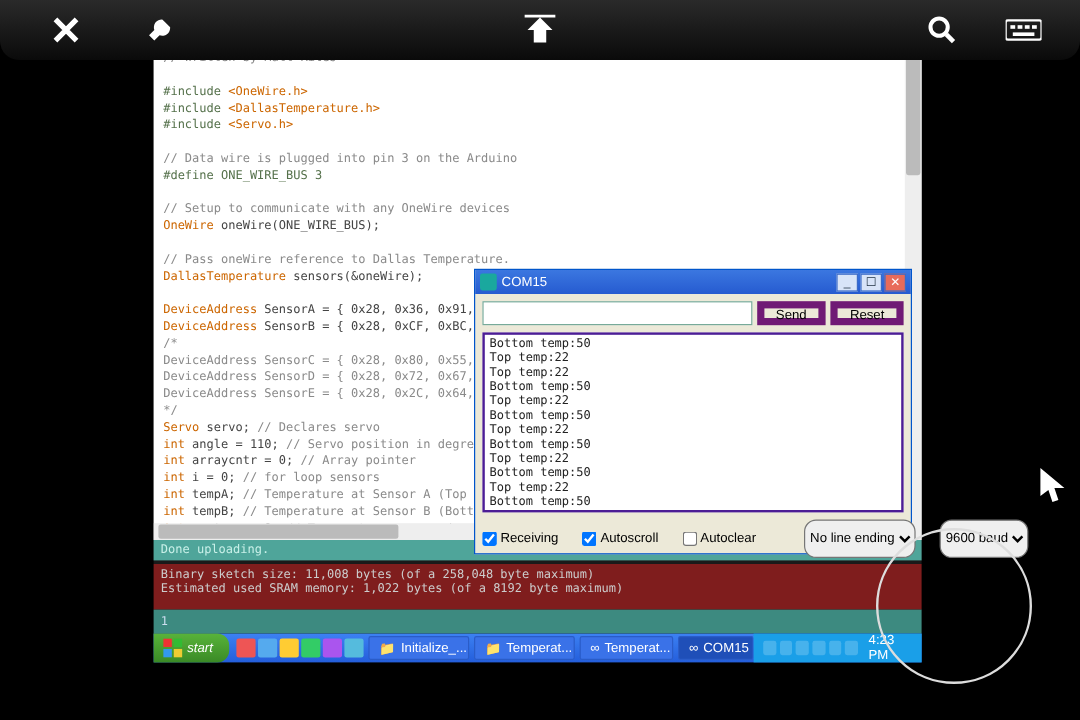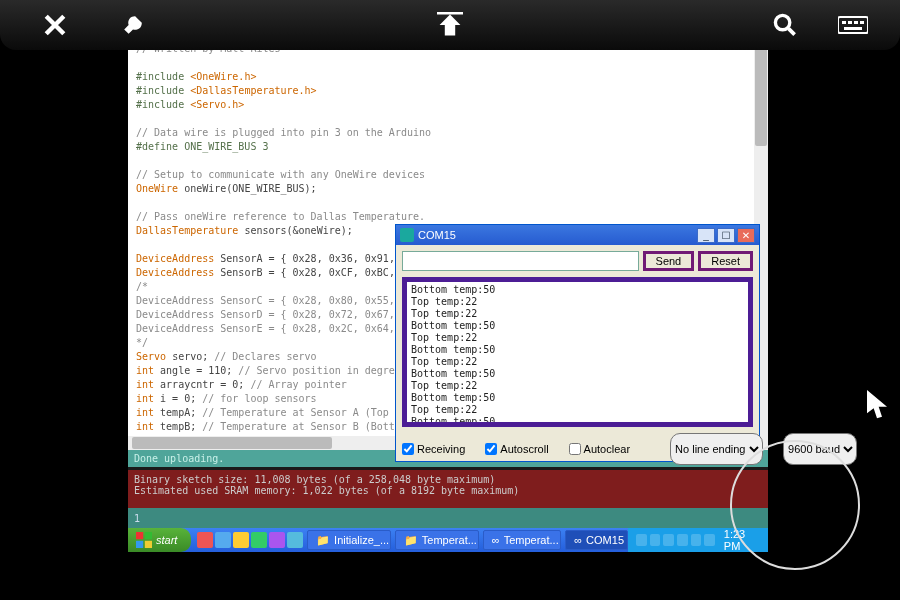--- a/index.html
+++ b/index.html
@@ -87,22 +87,22 @@
     background: linear-gradient(#3b77e0,#265bd0);
     color:#fff; height:20px; display:flex;align-items:center;
     padding:0 4px;
   }
   .serial-title .icon{width:14px;height:14px;background:#1aa89e;border-radius:2px;margin-right:4px;}
   .serial-title .btns{margin-left:auto;display:flex;gap:2px;}
   .winbtn{width:18px;height:15px;background:#d8e4f8;border:1px solid #3b6bc8;display:flex;align-items:center;justify-content:center;font-size:10px;color:#234;}
   .winbtn.close{background:#e86b5a;color:#fff;}
   .serial-input-row{display:flex;gap:4px;padding:6px;}
   .serial-input{flex:1;height:20px;border:1px solid #7a9;background:#fff;}
-  .serial-btn{height:20px;padding:0 10px;background:#ece9d8;border:3px solid #701a75;font-size:11px;}
-  .serial-body{background:#fff;margin:0 6px;height:150px;border:5px solid #4c1d95;padding:2px 4px;overflow:hidden;font-family:"Lucida Console",monospace;font-size:10px;line-height:12px;color:#222;}
+  .serial-btn{height:20px;padding:0 10px;background:#ece9d8;border:6px solid #701a75;font-size:11px;}
+  .serial-body{background:#fff;margin:0 6px;height:150px;border:2px solid #4c1d95;padding:2px 4px;overflow:hidden;font-family:"Lucida Console",monospace;font-size:10px;line-height:12px;color:#222;}
   .serial-footer{display:flex;align-items:center;gap:20px;padding:6px;font-size:11px;}
   .serial-footer label{display:flex;align-items:center;gap:3px;}
   .serial-footer input[type=checkbox]{width:12px;height:12px;}
   .serial-footer select{font-size:11px;height:32px;border-radius:10px;}
   .serial-footer .spacer{flex:1;}
   
   .taskbar {
     position:absolute; left:128px; bottom:48px; width:640px; height:24px;
     background: linear-gradient(#3c81f3,#245edb);
     display:flex; align-items:center;
@@ -295,21 +295,21 @@
   <div class="task-item">📁 <span>Temperat...</span></div>
   <div class="task-item">∞ <span>Temperat...</span></div>
   <div class="task-item active">∞ <span>COM15</span></div>
   <div class="tray">
     <div class="tray-icon"></div>
     <div class="tray-icon"></div>
     <div class="tray-icon"></div>
     <div class="tray-icon"></div>
     <div class="tray-icon"></div>
     <div class="tray-icon"></div>
-    <span class="clock">1:23 PM</span>
+    <span class="clock">4:23 PM</span>
   </div>
 </div>
 
 <div class="remote-ring"></div>
 <div class="cursor-arrow">
   <svg width="22" height="30" viewBox="0 0 12 18">
       <path d="M0 0 L0 14 L4 11 L6 17 L9 16 L7 10 L12 10 Z" fill="#fff"></path>
     </svg>
 </div>
 

